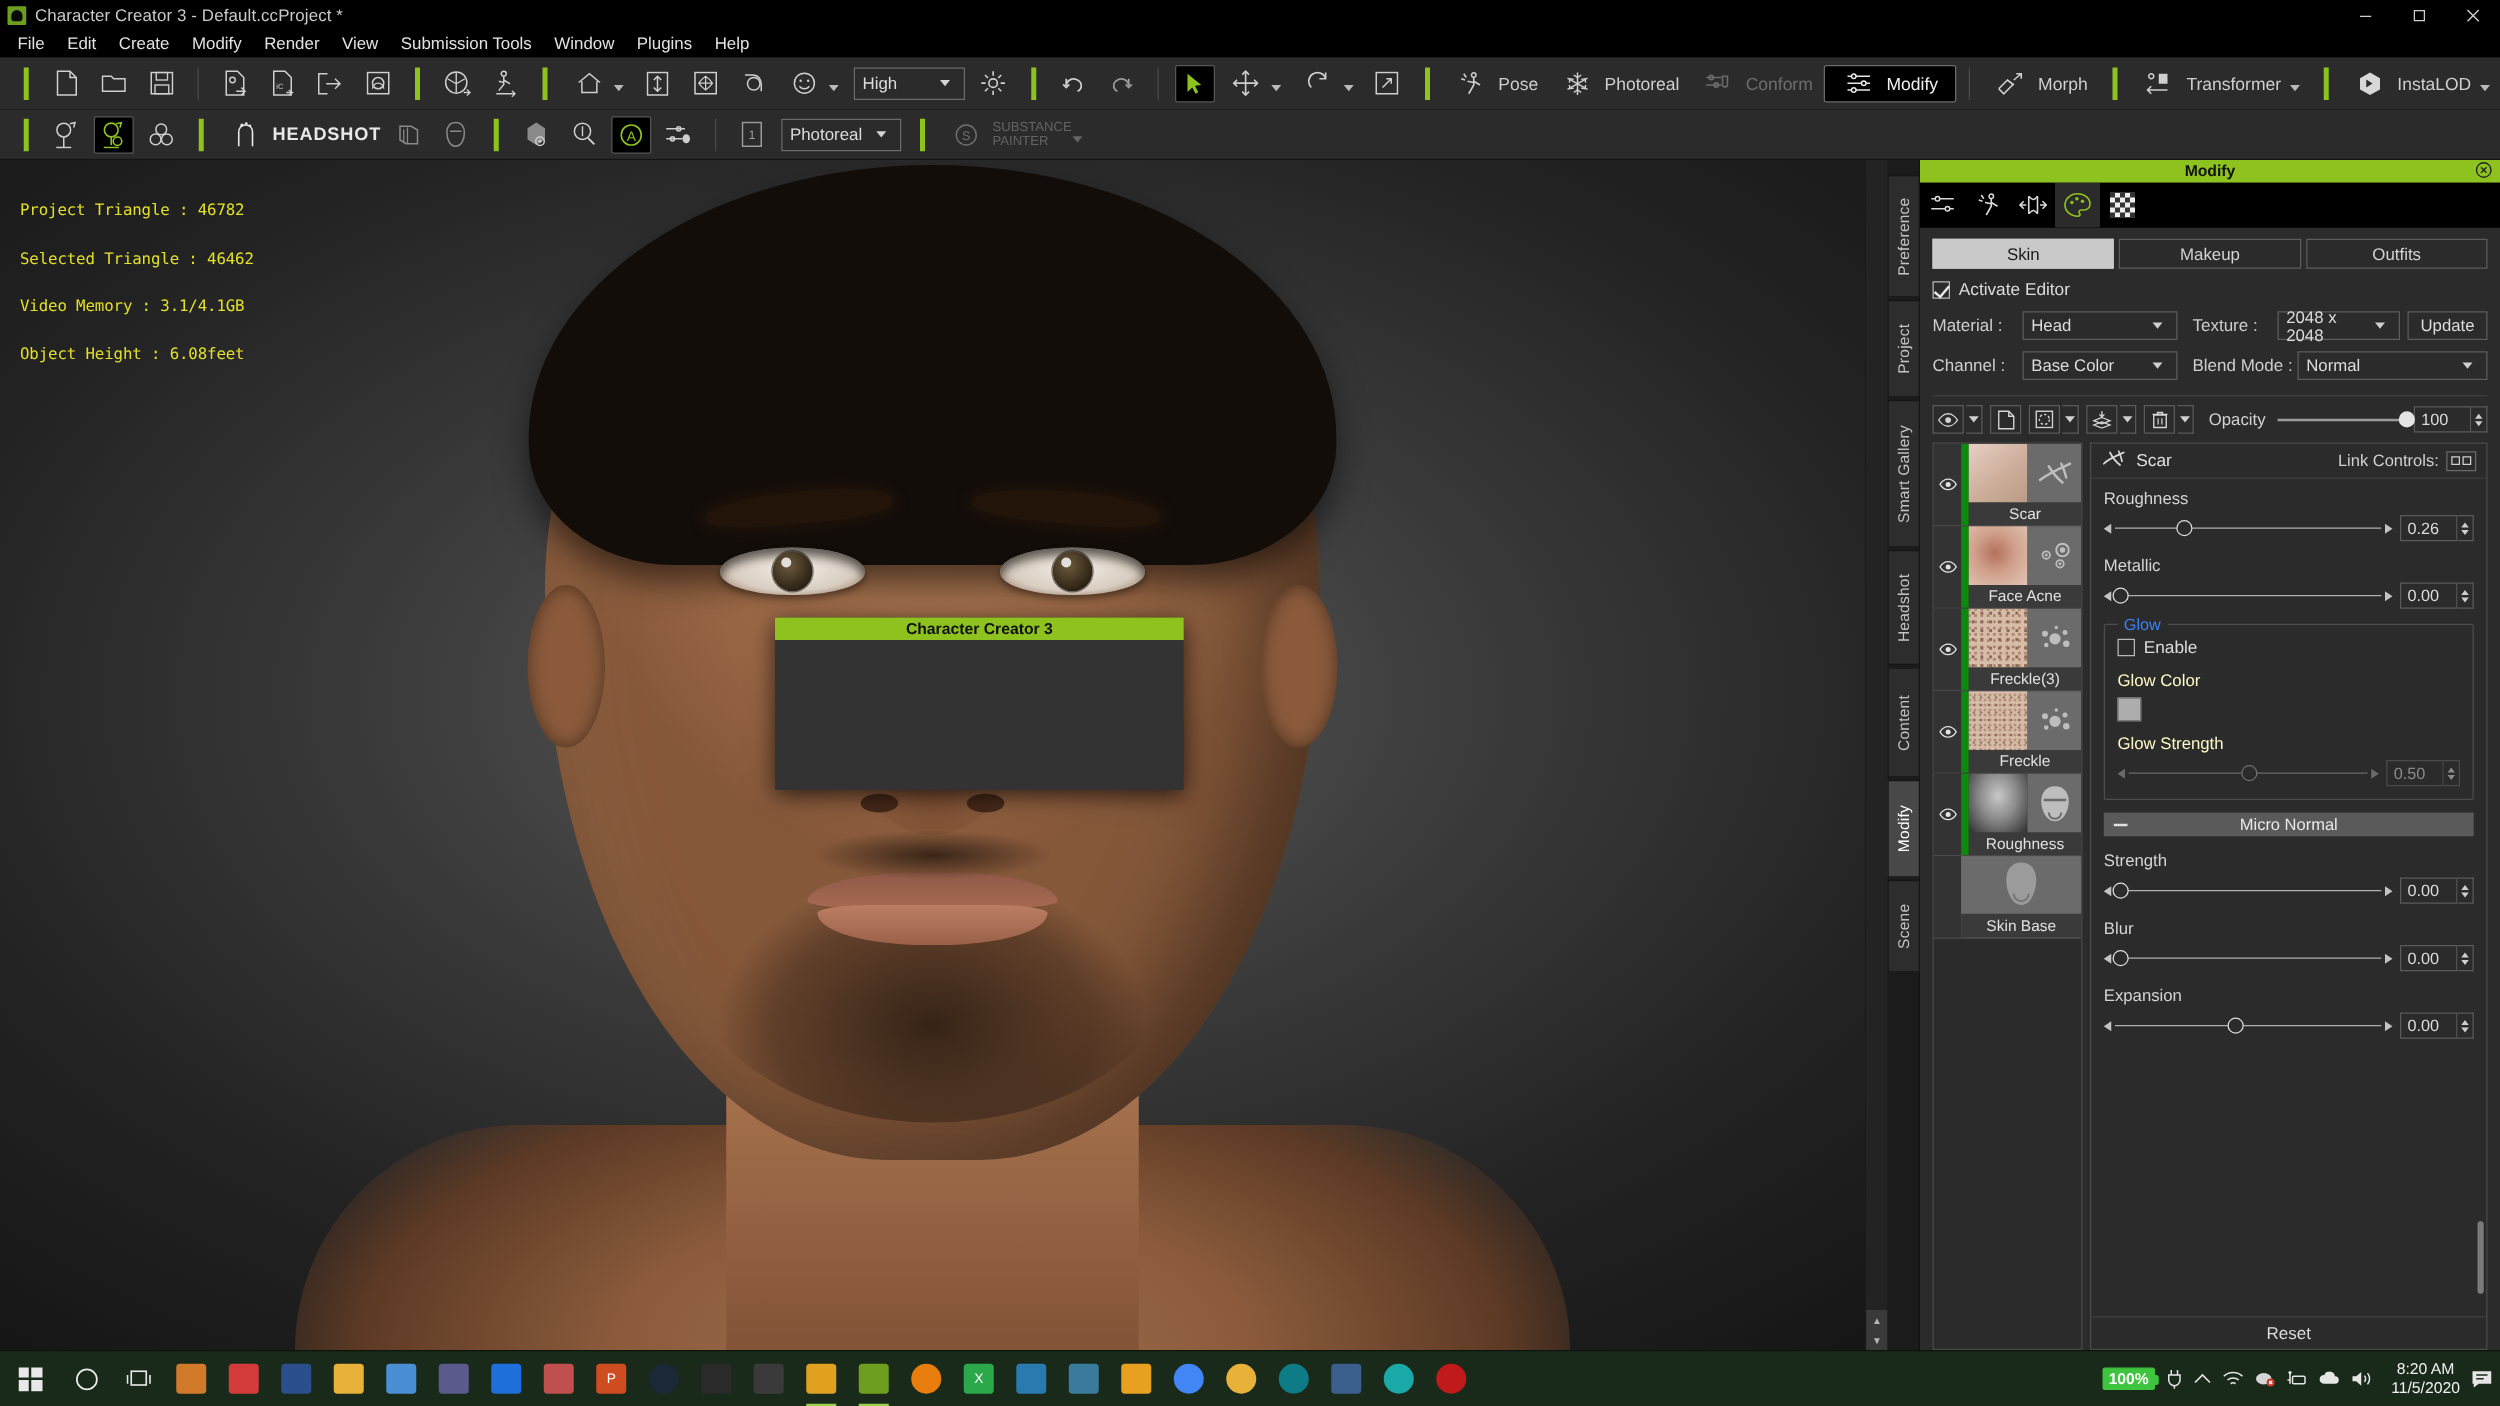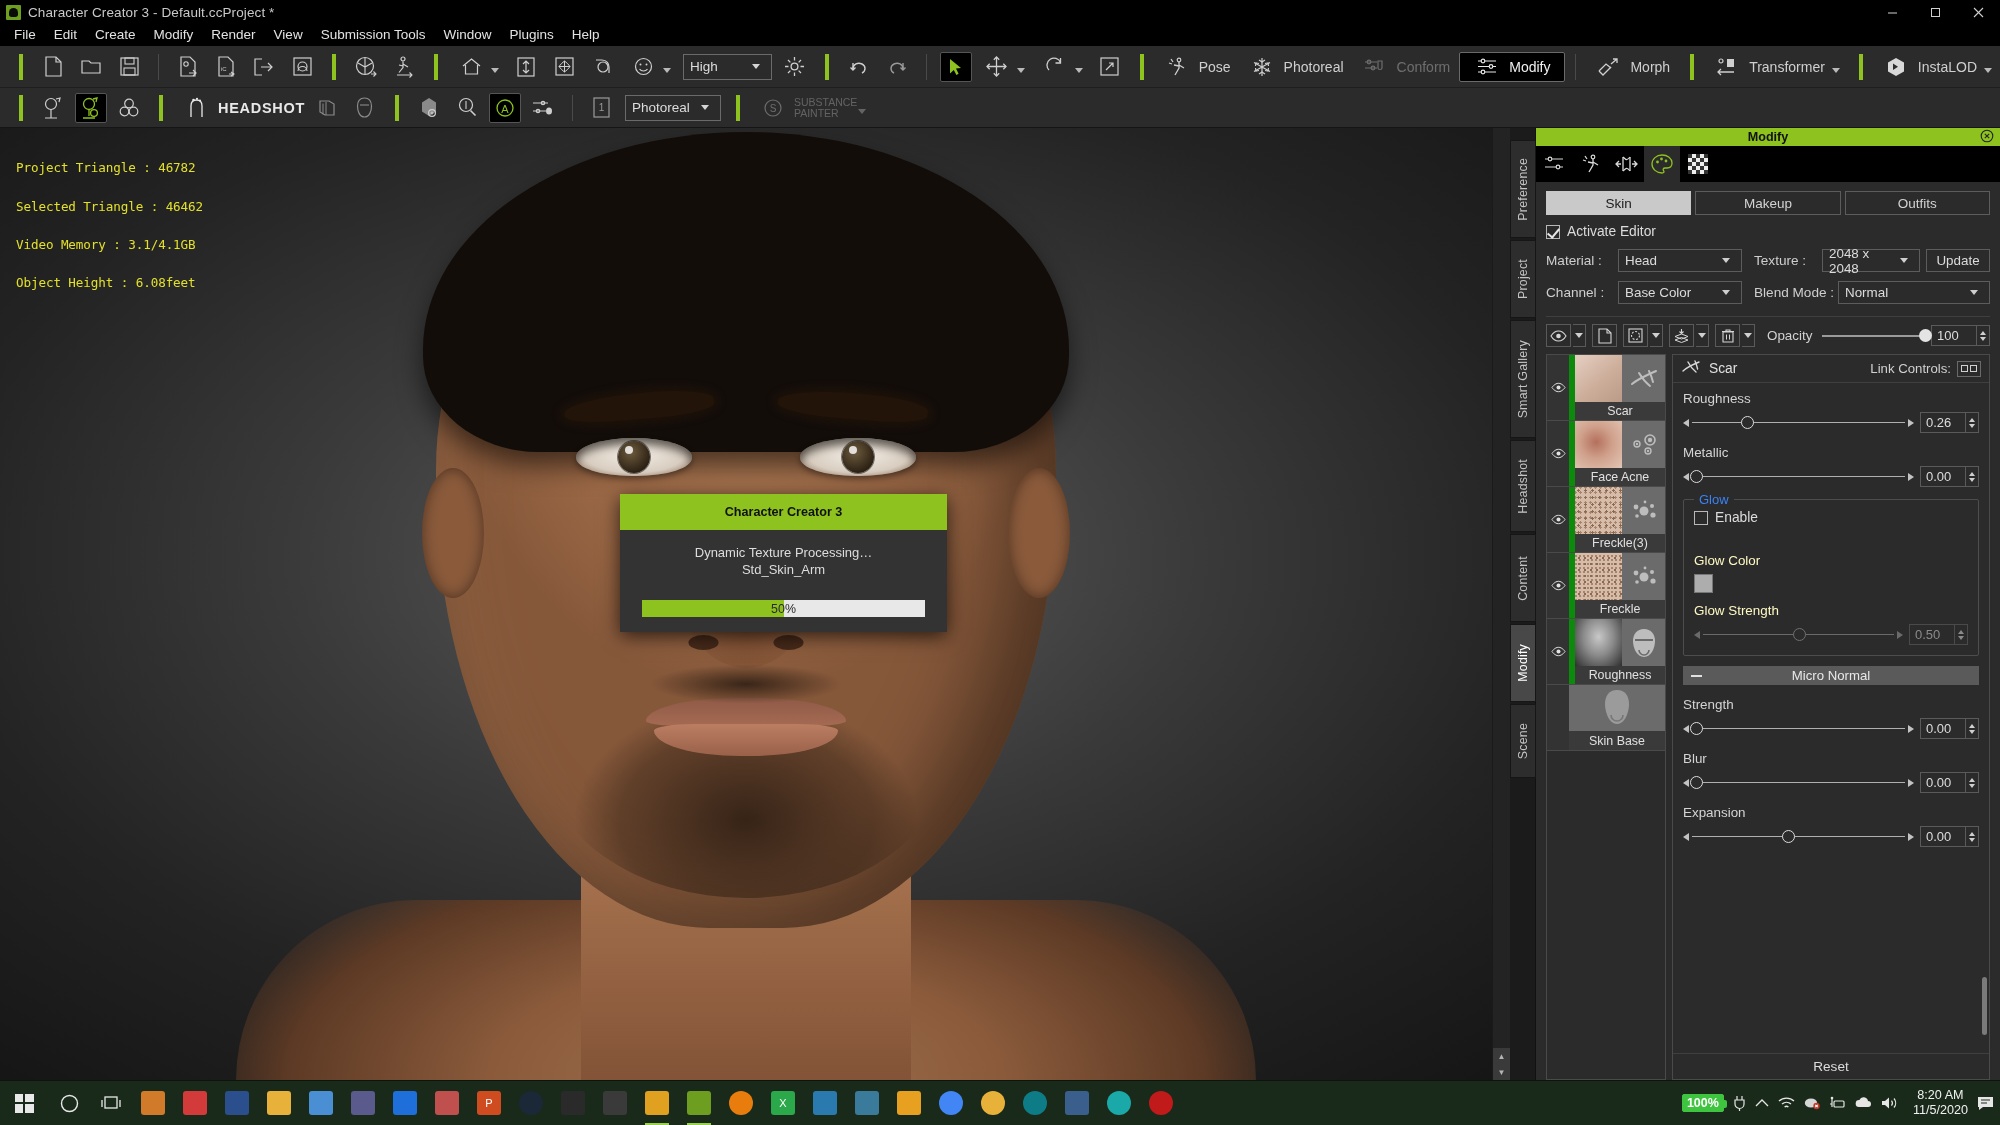--- a/index.html
+++ b/index.html
@@ -180,21 +180,21 @@
   }
   .ear { position:absolute; top: 330px; width: 62px; height: 130px; background:#8a5a3b; border-radius:50%; box-shadow: inset 0 0 14px rgba(0,0,0,.45); }
   .ear.l{left:-14px;} .ear.r{right:-14px;}
 
   
   .dialog {
     position: absolute; left: 620px; top: 366px; width: 327px; height: 138px;
     background: #333; box-shadow: 0 4px 18px rgba(0,0,0,.7); z-index: 20;
   }
   .dlg-title {
-    height: 36px; background: #8dc21f; color: #111; font-size: 12.6px; font-weight: bold;
+    height: 18px; background: #8dc21f; color: #111; font-size: 12.6px; font-weight: bold;
     display: flex; align-items: center; justify-content: center;
   }
   .dlg-body { padding: 14px 12px 0; text-align: center; }
   .dlg-l1 { font-size: 13px; color: #dddddd; line-height: 17px; }
   .dlg-l2 { font-size: 13px; color: #dddddd; line-height: 17px; }
   .dlg-prog {
     margin: 22px 10px 0; height: 17px; background: #e8e8e8; position: relative;
   }
   .dlg-prog-fill { position:absolute; left:0; top:0; bottom:0; background: #8dc21f; }
   .dlg-prog-txt {
@@ -795,28 +795,20 @@
 
       <div class="stats">
         <div>Project Triangle : 46782</div>
         <div>Selected Triangle : 46462</div>
         <div>Video Memory : 3.1/4.1GB</div>
         <div>Object Height : 6.08feet</div>
       </div>
 
       <div class="dialog">
         <div class="dlg-title">Character Creator 3</div>
-        <div class="dlg-body">
-          <div class="dlg-l1">Dynamic Texture Processing…</div>
-          <div class="dlg-l2">Std_Skin_Arm</div>
-          <div class="dlg-prog">
-            <div class="dlg-prog-fill" id="prog-fill" style="width: 50%;"></div>
-            <div class="dlg-prog-txt">50%</div>
-          </div>
-        </div>
       </div>
     </div>
 
     <div class="vp-scroll">
       <div class="track"></div>
       <div class="arr">▲</div>
       <div class="arr">▼</div>
     </div>
 
     <div class="rightzone">
@@ -1202,21 +1194,21 @@
                   <i class="arrr"></i>
                   <div class="numbox">0.00</div>
                   <div class="spin">
                       <i class="up"></i>
                       <i class="dn"></i>
                     </div>
                 </div>
 
                 <div class="groupbox">
                   <span class="gtitle">Glow</span>
-                  <div class="chkrow" style="margin-bottom:28px">
+                  <div class="chkrow" style="margin-bottom:12px">
                     <div class="chkbox"></div>
                     <div class="chklabel">Enable</div>
                   </div>
                   <div class="pr-label dim">Glow Color</div>
                   <div class="swatch" style="background: rgb(173, 173, 173);"></div>
                   <div class="pr-label dim" style="margin-top:10px">Glow Strength</div>
                   <div class="pr-sliderrow" style="margin-bottom:2px">
                     <i class="arrl dim"></i>
                     <div class="pslider dim">
                       <div class="ptrack"></div>

